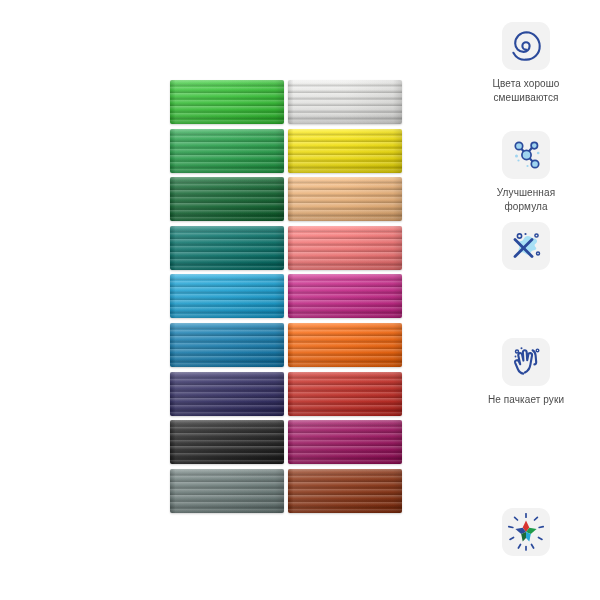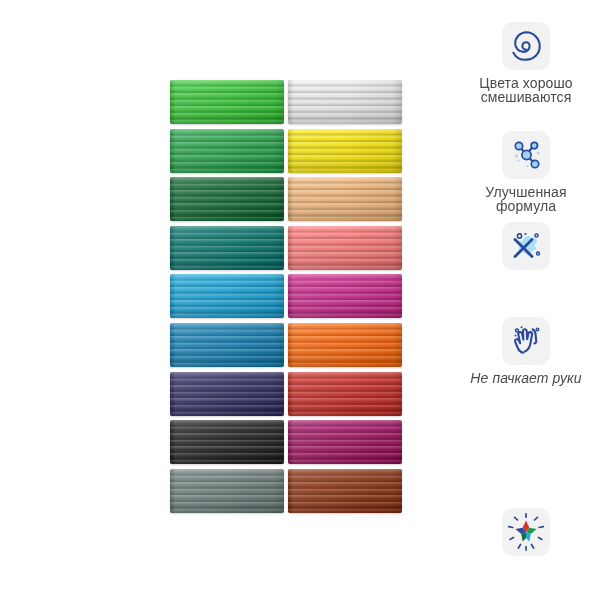--- a/index.html
+++ b/index.html
@@ -114,21 +114,21 @@
     align-items: center;
     justify-content: center;
   }
 
   .feature-icon-box svg {
     display: block;
   }
 
   .feature-label {
     margin-top: 7px;
-    font-size: 14px;
+    font-size: 10px;
     line-height: 13.5px;
     color: #4a4a4a;
     font-family: "Liberation Sans", sans-serif;
     letter-spacing: 0.1px;
     white-space: pre-line;
   }
 </style>
 </head>
 <body>
 
@@ -280,21 +280,21 @@
             <path fill="#a8e0f5" d="M20 8c3 0 4 2.4 6 2.6 2 .2 3.4 1.4 3 3.2-.4 1.8-2.6 2-2.4 3.6.2 1.6 2.2 2 1.6 3.6-.6 1.6-3.2 1-4.6 2.2-1.4 1.2-1 3.4-3.2 3.6-2.2.2-3-2-5-2.4-2-.4-4 .6-4.8-1.2-.8-1.8 1.2-3 .8-4.6-.4-1.6-2.6-2.2-1.8-4 .8-1.8 3.4-.8 5-2 1.6-1.2 1.4-4.6 5.4-4.6z"></path>
             <circle cx="11.5" cy="8" r="2.1" fill="none" stroke="#2b4a9b" stroke-width="1.6"></circle>
             <circle cx="28.5" cy="7.5" r="1.6" fill="none" stroke="#2b4a9b" stroke-width="1.5"></circle>
             <circle cx="30" cy="25.5" r="1.5" fill="none" stroke="#2b4a9b" stroke-width="1.5"></circle>
             <circle cx="17.5" cy="6" r="1.1" fill="#2b4a9b"></circle>
             <line x1="7" y1="11.5" x2="24" y2="28.5" stroke="#2b4a9b" stroke-width="2.8" stroke-linecap="round"></line>
             <line x1="24" y1="11.5" x2="7" y2="28.5" stroke="#2b4a9b" stroke-width="2.8" stroke-linecap="round"></line>
           </svg>
         </div>
       </div>
-      <div class="feature-item" style="top: 303px; font-style: italic;">
+      <div class="feature-item" style="top: 324px;">
         <div class="feature-icon-box">
           <svg width="36" height="36" viewBox="0 0 36 36">
             <path stroke="#2b4a9b" fill="none" stroke-width="2.1" stroke-linecap="round" stroke-linejoin="round" d="M15.2 29.6c-2.6-.4-4.4-2.2-5.4-4.6l-2.6-6.2c-.5-1.3.2-2.4 1.4-2.6 1-.2 1.8.4 2.3 1.4l1.3 2.6-1.9-8.6c-.3-1.3.4-2.3 1.5-2.5 1.1-.2 2 .5 2.3 1.7l1.3 5.8-.5-8.1c-.1-1.3.7-2.2 1.8-2.2 1.1 0 1.9.8 2 2l.5 7.9 1.1-5.5c.3-1.2 1.2-1.8 2.2-1.6 1.1.2 1.7 1.2 1.5 2.4l-1.6 9.1c-.6 3.5-2.5 6.4-5.5 7.9"></path>
             <path stroke="#2b4a9b" fill="none" stroke-width="2.1" stroke-linecap="round" stroke-linejoin="round" d="M24.6 6.3c1.9 1 2.8 3 3 5.1l.6 6.7c.1 1.4-.7 2.3-1.8 2.3"></path>
             <circle cx="9" cy="7.6" r="1.5" fill="none" stroke="#2b4a9b" stroke-width="1.5"></circle>
             <circle cx="29.5" cy="6.4" r="1.3" fill="none" stroke="#2b4a9b" stroke-width="1.4"></circle>
             <circle cx="13.5" cy="4.3" r="1.0" fill="#2b4a9b"></circle>
             <circle cx="20.5" cy="25.5" r="1.0" fill="#2b4a9b"></circle>
             <circle cx="7.5" cy="12.5" r="0.9" fill="#2b4a9b"></circle>
           </svg>

